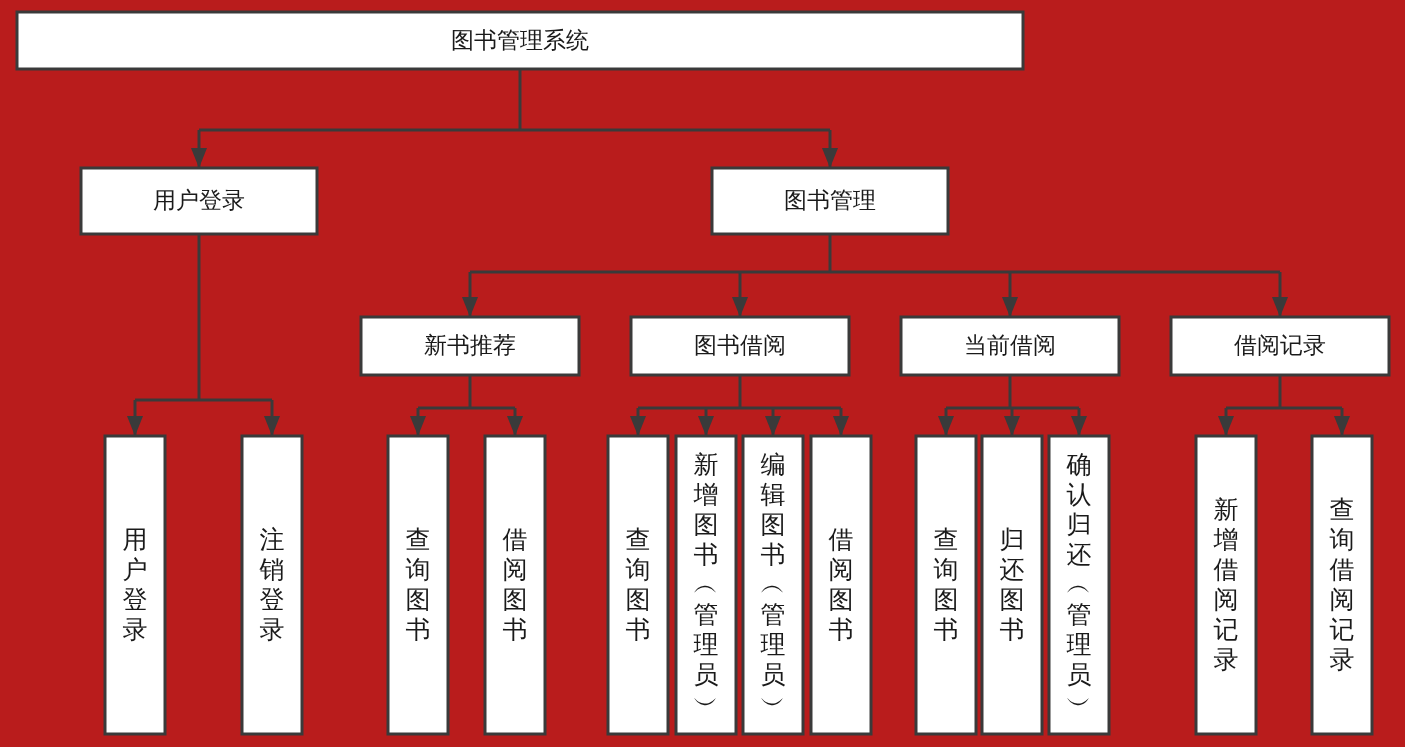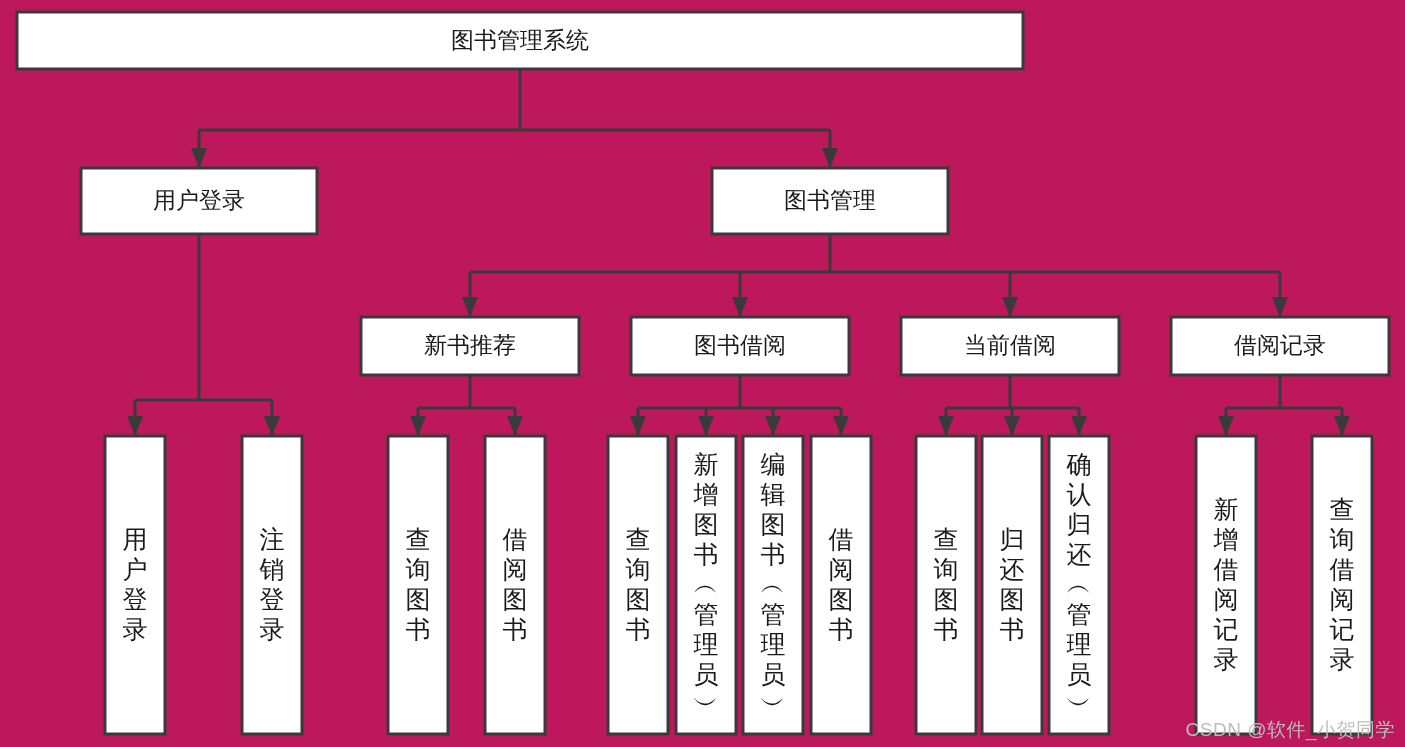--- a/index.html
+++ b/index.html
@@ -8,21 +8,21 @@
     padding: 0;
     background: #ffffff;
   }
   body {
     font-family: "Liberation Sans", "DejaVu Sans", sans-serif;
   }
   #diagram-root {
     position: relative;
     width: 1405px;
     height: 747px;
-    background: #be185d;
+    background: #b91c1c;
     overflow: hidden;
   }
   svg.flow {
     position: absolute;
     top: 0;
     left: 0;
     width: 1405px;
     height: 747px;
     display: block;
   }
@@ -201,14 +201,13 @@
         <g>
           <rect x="1196" y="436" width="60" height="298" class="node-rect"></rect>
           <text x="1226" y="518.4" class="node-label-v"><tspan x="1226" dy="0">新</tspan><tspan x="1226" dy="30">增</tspan><tspan x="1226" dy="30">借</tspan><tspan x="1226" dy="30">阅</tspan><tspan x="1226" dy="30">记</tspan><tspan x="1226" dy="30">录</tspan></text>
         </g>
         <g>
           <rect x="1312" y="436" width="60" height="298" class="node-rect"></rect>
           <text x="1342" y="518.4" class="node-label-v"><tspan x="1342" dy="0">查</tspan><tspan x="1342" dy="30">询</tspan><tspan x="1342" dy="30">借</tspan><tspan x="1342" dy="30">阅</tspan><tspan x="1342" dy="30">记</tspan><tspan x="1342" dy="30">录</tspan></text>
         </g>
       </g>
   </svg>
-  <div class="watermark">CSDN @软件_小贺同学</div>
 </div>
 
 </body></html>

